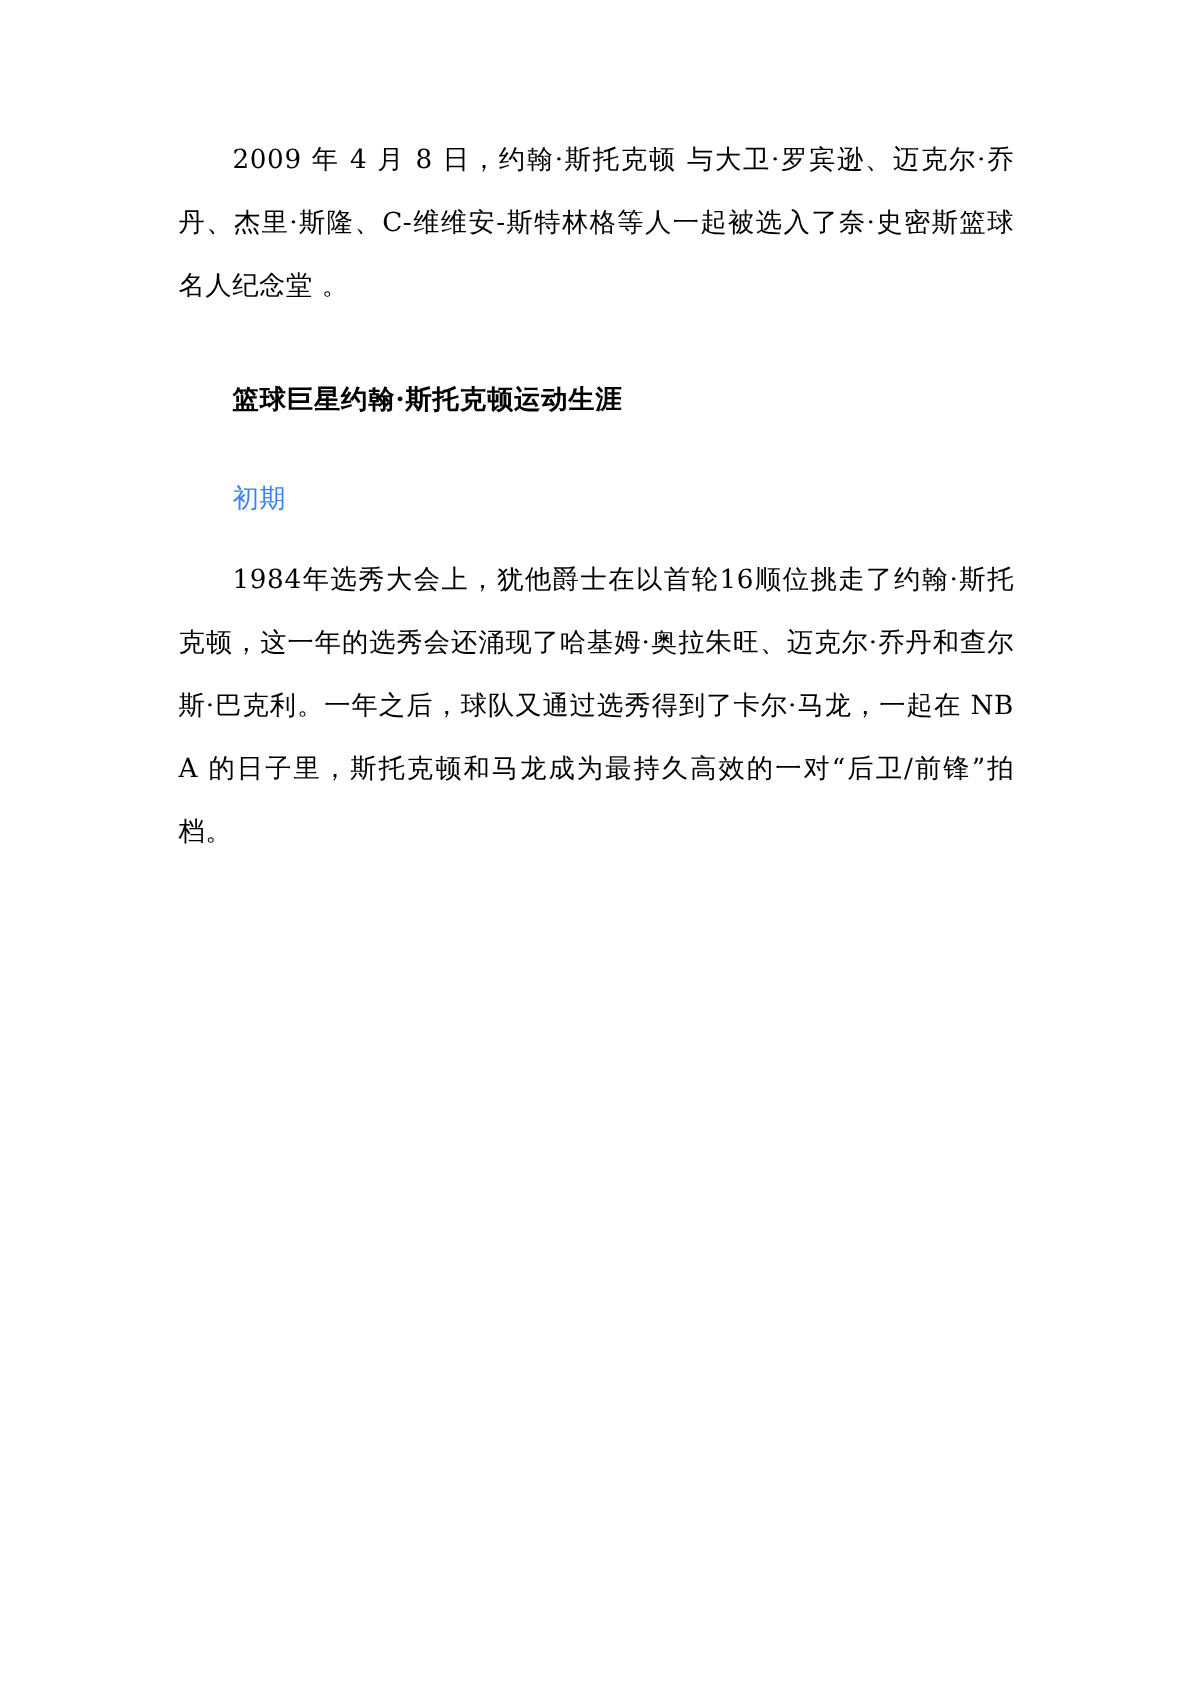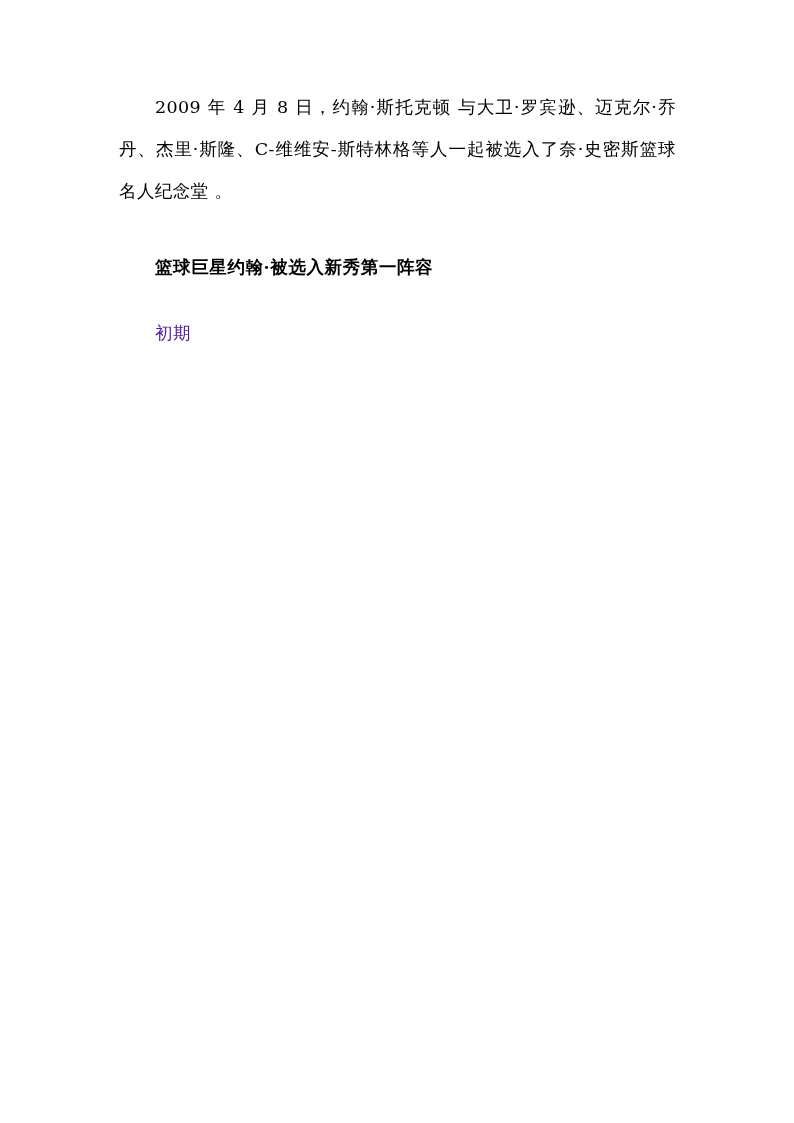--- a/index.html
+++ b/index.html
@@ -51,37 +51,38 @@
     padding-top: 14px;
     padding-bottom: 14px;
     letter-spacing: 0.6px;
   }
   
   .subheading {
     font-family: "DejaVu Serif", "Liberation Serif", serif;
     font-size: 17.5px;
     font-weight: normal;
     line-height: 42px;
-    color: #4c1d95;
+    color: #3b82f6;
     text-indent: 36px;
     margin: 0;
     padding-top: 10px;
     padding-bottom: 12px;
     letter-spacing: 0.4px;
   }
 </style>
 </head>
 <body>
 
 <div class="page">
   <div class="content">
 
     <p class="para">2009 年 4 月 8 日，约翰·斯托克顿 与大卫·罗宾逊、迈克尔·乔丹、杰里·斯隆、C-维维安-斯特林格等人一起被选入了奈·史密斯篮球名人纪念堂 。</p>
 
-    <p class="heading">篮球巨星约翰·被选入新秀第一阵容</p>
+    <p class="heading">篮球巨星约翰·斯托克顿运动生涯</p>
 
     <p class="subheading">初期</p>
 
+    <p class="para">1984年选秀大会上，犹他爵士在以首轮16顺位挑走了约翰·斯托克顿，这一年的选秀会还涌现了哈基姆·奥拉朱旺、迈克尔·乔丹和查尔斯·巴克利。一年之后，球队又通过选秀得到了卡尔·马龙，一起在 NBA 的日子里，斯托克顿和马龙成为最持久高效的一对“后卫/前锋”拍档。</p>
 
 
 
   </div>
 </div>
 
 </body></html>

